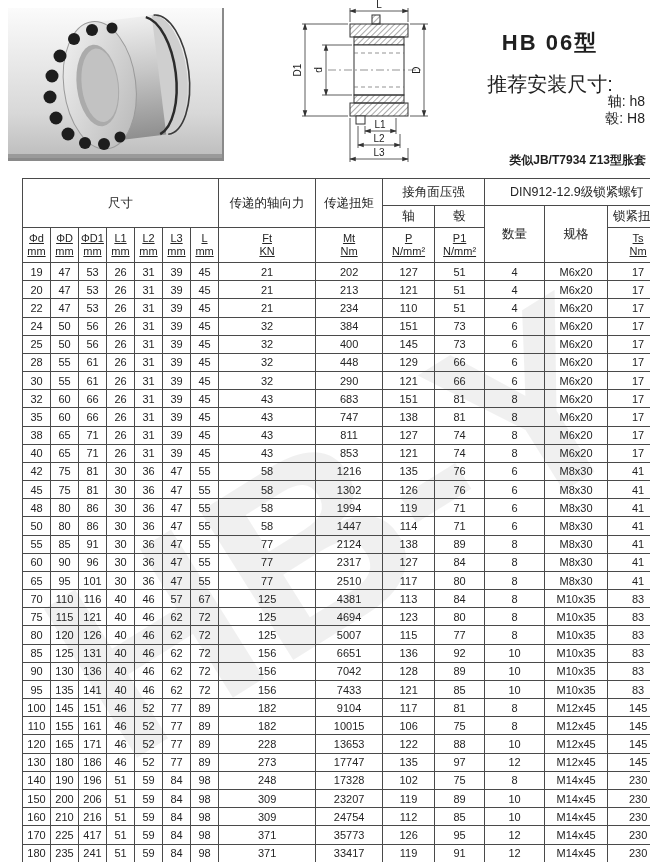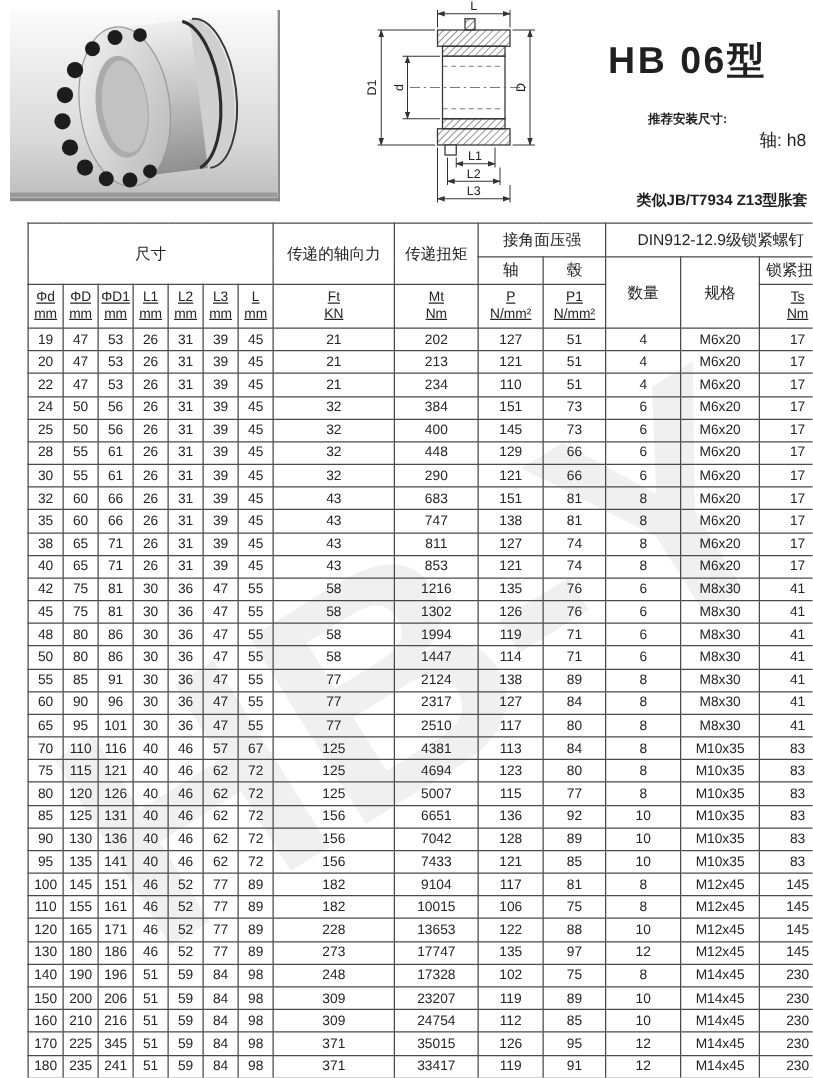--- a/index.html
+++ b/index.html
@@ -10,22 +10,22 @@
     color:#1f1f1f;
   }
   
   .top-section{position:absolute;left:0;top:0;width:650px;height:176px;}
   .photo-box{
     position:absolute;left:8px;top:8px;width:214px;height:150px;
     border-right:2px solid #8a8a8a;border-bottom:3px solid #8a8a8a;
   }
   .drawing-box{position:absolute;left:288px;top:0px;width:150px;height:172px;}
   .title-block{position:absolute;left:455px;top:28px;width:190px;text-align:center;}
-  .model-title{font-size:30px;font-weight:bold;letter-spacing:2px;margin:0 0 18px 0;}
-  .install-title{font-size:10px;font-weight:bold;line-height:17px;}
+  .model-title{font-size:22px;font-weight:bold;letter-spacing:2px;margin:0 0 18px 0;}
+  .install-title{font-size:20px;font-weight:normal;line-height:17px;}
   .install-line{font-size:14px;line-height:17px;text-align:right;}
   .similar-note{
     position:absolute;right:4px;top:152px;font-size:12px;font-weight:bold;
     text-align:right;width:300px;
   }
   
   .watermark{
     position:absolute;left:-70px;top:380px;width:820px;text-align:center;
     font-size:255px;font-weight:bold;color:#000;opacity:0.055;
     transform:rotate(-32deg);transform-origin:50% 50%;
@@ -167,20 +167,21 @@
         <text x="91" y="142">L2</text>
         <text x="91" y="156">L3</text>
       </g>
     </svg>
   </div>
 
   <div class="title-block">
     <div class="model-title">HB  06型</div>
     <div class="install-title">推荐安装尺寸:</div>
     <div class="install-line">轴: h8</div>
+    <div class="install-line">毂: H8</div>
   </div>
 
   <div class="similar-note">类似JB/T7934 Z13型胀套</div>
 </div>
 
 <div class="table-wrap">
   <table class="spec">
     <colgroup>
       <col style="width:28px">
         <col style="width:28px">
@@ -756,27 +757,27 @@
           <td>24754</td>
           <td>112</td>
           <td>85</td>
           <td>10</td>
           <td>M14x45</td>
           <td>230</td>
         </tr>
         <tr>
           <td>170</td>
           <td>225</td>
-          <td>345</td>
+          <td>417</td>
           <td>51</td>
           <td>59</td>
           <td>84</td>
           <td>98</td>
           <td>371</td>
-          <td>35015</td>
+          <td>35773</td>
           <td>126</td>
           <td>95</td>
           <td>12</td>
           <td>M14x45</td>
           <td>230</td>
         </tr>
         <tr>
           <td>180</td>
           <td>235</td>
           <td>241</td>

